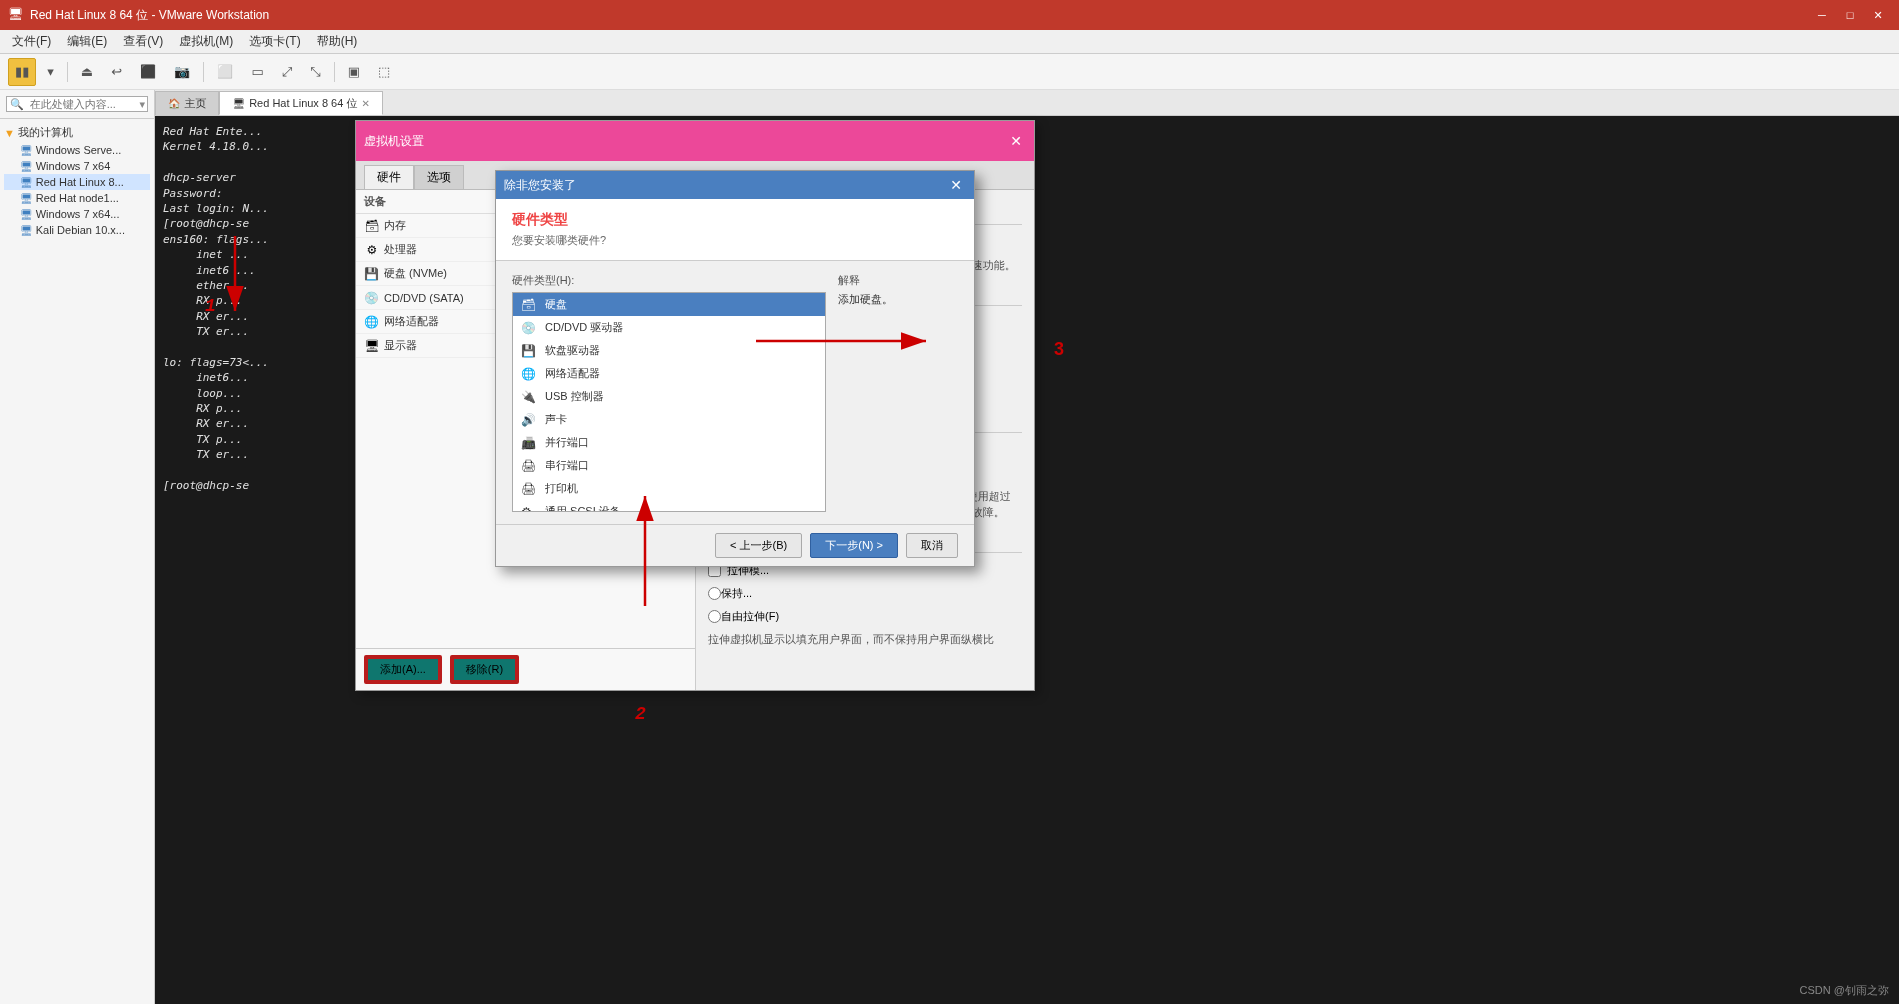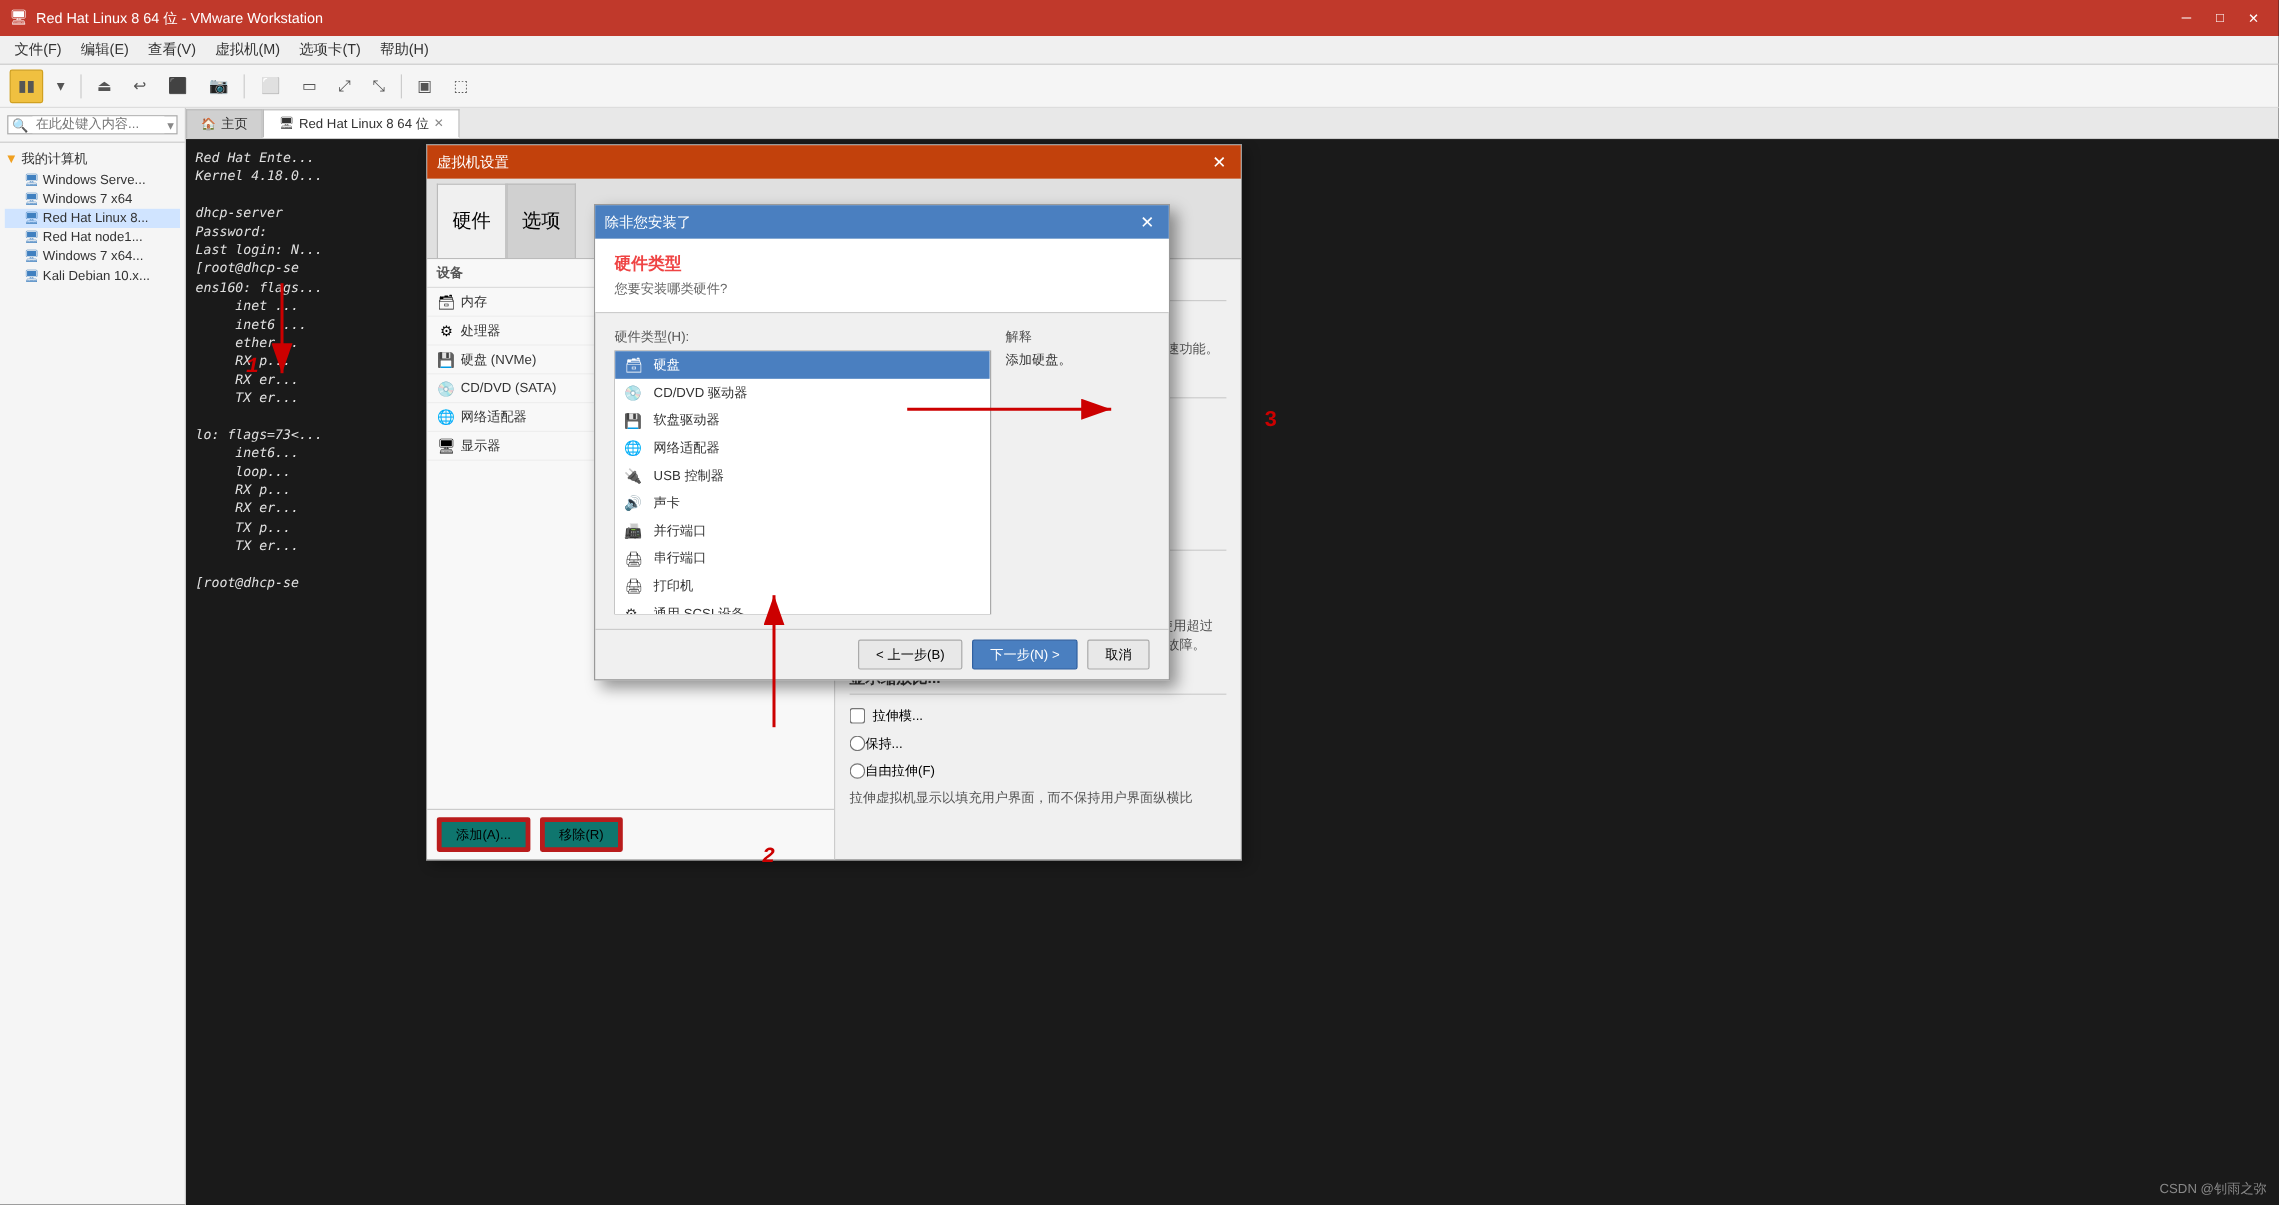--- a/index.html
+++ b/index.html
@@ -180,22 +180,22 @@
       position: absolute;
       top: 30px;
       left: 200px;
       width: 680px;
       background: #f0f0f0;
       border: 1px solid #999;
       box-shadow: 4px 4px 10px rgba(0,0,0,0.3);
       z-index: 20;
     }
     .dialog-titlebar {
-      height: 28px;
-      background: #c2410c;
+      height: 40px;
+      background: #ec4899;
       display: flex;
       align-items: center;
       padding: 0 8px;
       color: white;
       font-size: 12px;
       justify-content: center;
     }
     .dialog-titlebar-text { flex: 1; }
     .dialog-close-btn {
       width: 20px; height: 18px;
@@ -208,26 +208,26 @@
     }
 
     
     .settings-tabs {
       display: flex;
       background: #e0e0e0;
       border-bottom: 1px solid #bbb;
       padding: 4px 8px 0;
     }
     .settings-tab {
-      padding: 20px 12px;
+      padding: 3px 12px;
       background: #d0d0d0;
       border: 1px solid #bbb;
       border-bottom: none;
       cursor: pointer;
-      font-size: 16px;
+      font-size: 12px;
     }
     .settings-tab.active { background: #f0f0f0; }
 
     
     .settings-content {
       display: flex;
       height: 500px;
     }
 
     

